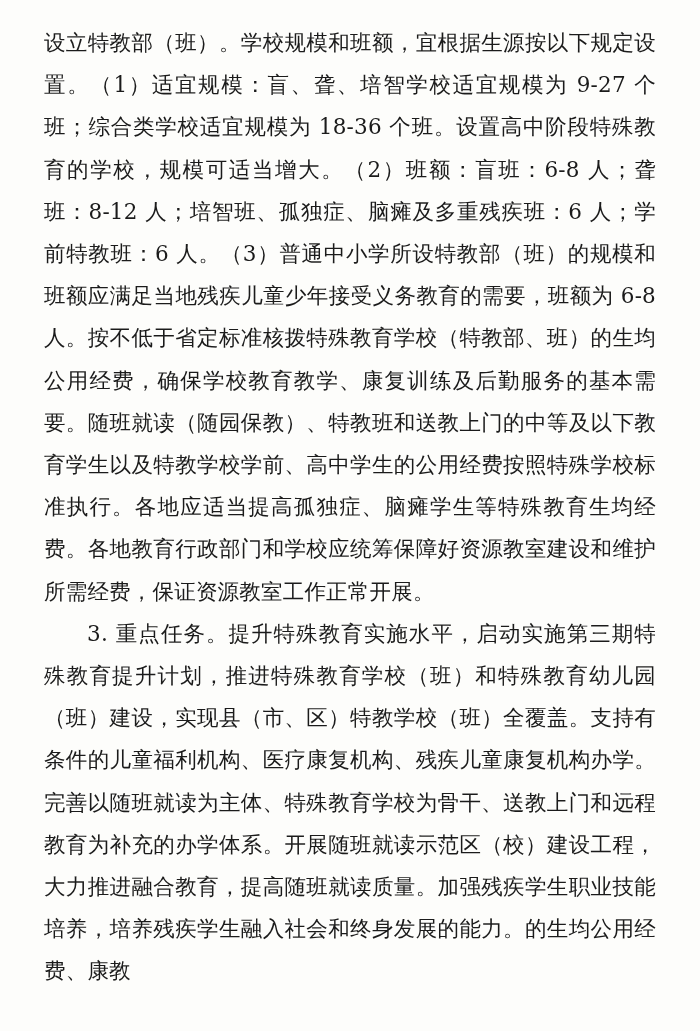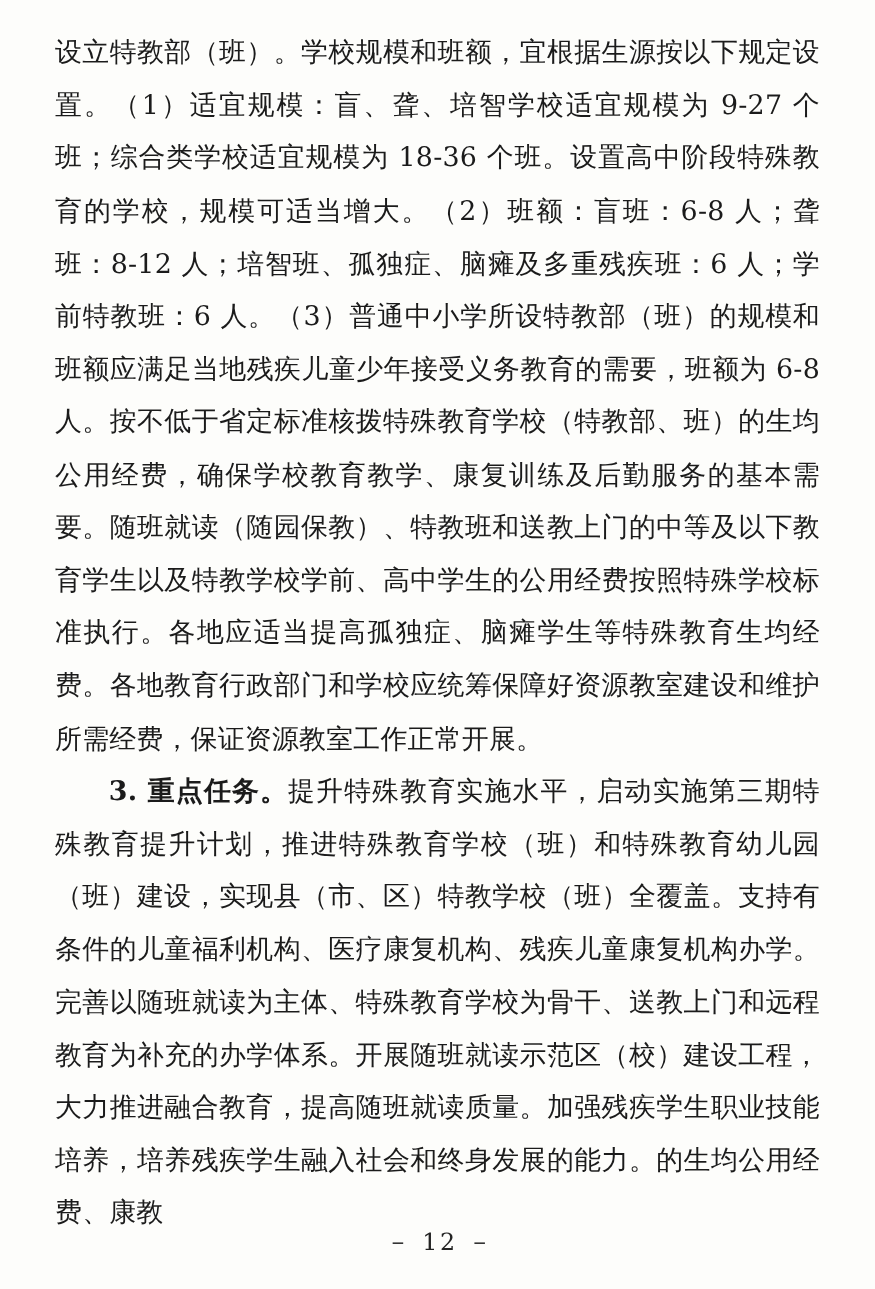--- a/index.html
+++ b/index.html
@@ -31,21 +31,21 @@
     color: #1b1b1b;
   }
   .para {
     margin: 0;
     text-indent: 0;
   }
   .para.indent {
     text-indent: 2em;
   }
   .bold-run {
-    font-weight: bold;
+    font-weight: normal;
   }
   .footer {
     position: absolute;
     left: 0;
     right: 0;
     bottom: 24px;
     text-align: center;
     font-size: 19px;
     letter-spacing: 2px;
     color: #232323;
@@ -62,17 +62,14 @@
 <div class="page">
 
   <div class="body-text">
 
     <p class="para">设立特教部（班）。学校规模和班额，宜根据生源按以下规定设置。（1）适宜规模：盲、聋、培智学校适宜规模为 9-27 个班；综合类学校适宜规模为 18-36 个班。设置高中阶段特殊教育的学校，规模可适当增大。（2）班额：盲班：6-8 人；聋班：8-12 人；培智班、孤独症、脑瘫及多重残疾班：6 人；学前特教班：6 人。（3）普通中小学所设特教部（班）的规模和班额应满足当地残疾儿童少年接受义务教育的需要，班额为 6-8 人。按不低于省定标准核拨特殊教育学校（特教部、班）的生均公用经费，确保学校教育教学、康复训练及后勤服务的基本需要。随班就读（随园保教）、特教班和送教上门的中等及以下教育学生以及特教学校学前、高中学生的公用经费按照特殊学校标准执行。各地应适当提高孤独症、脑瘫学生等特殊教育生均经费。各地教育行政部门和学校应统筹保障好资源教室建设和维护所需经费，保证资源教室工作正常开展。</p>
 
     <p class="para indent"><span class="bold-run">3. 重点任务。</span><span>提升特殊教育实施水平，启动实施第三期特殊教育提升计划，推进特殊教育学校（班）和特殊教育幼儿园（班）建设，实现县（市、区）特教学校（班）全覆盖。支持有条件的儿童福利机构、医疗康复机构、残疾儿童康复机构办学。完善以随班就读为主体、特殊教育学校为骨干、送教上门和远程教育为补充的办学体系。开展随班就读示范区（校）建设工程，大力推进融合教育，提高随班就读质量。加强残疾学生职业技能培养，培养残疾学生融入社会和终身发展的能力。的生均公用经费、康教</span></p>
 
   </div>
 
-  <div class="footer">
-    <span class="page-number-wrap">－ 12 －</span>
-  </div>
 
 </div>
 
 </body></html>

